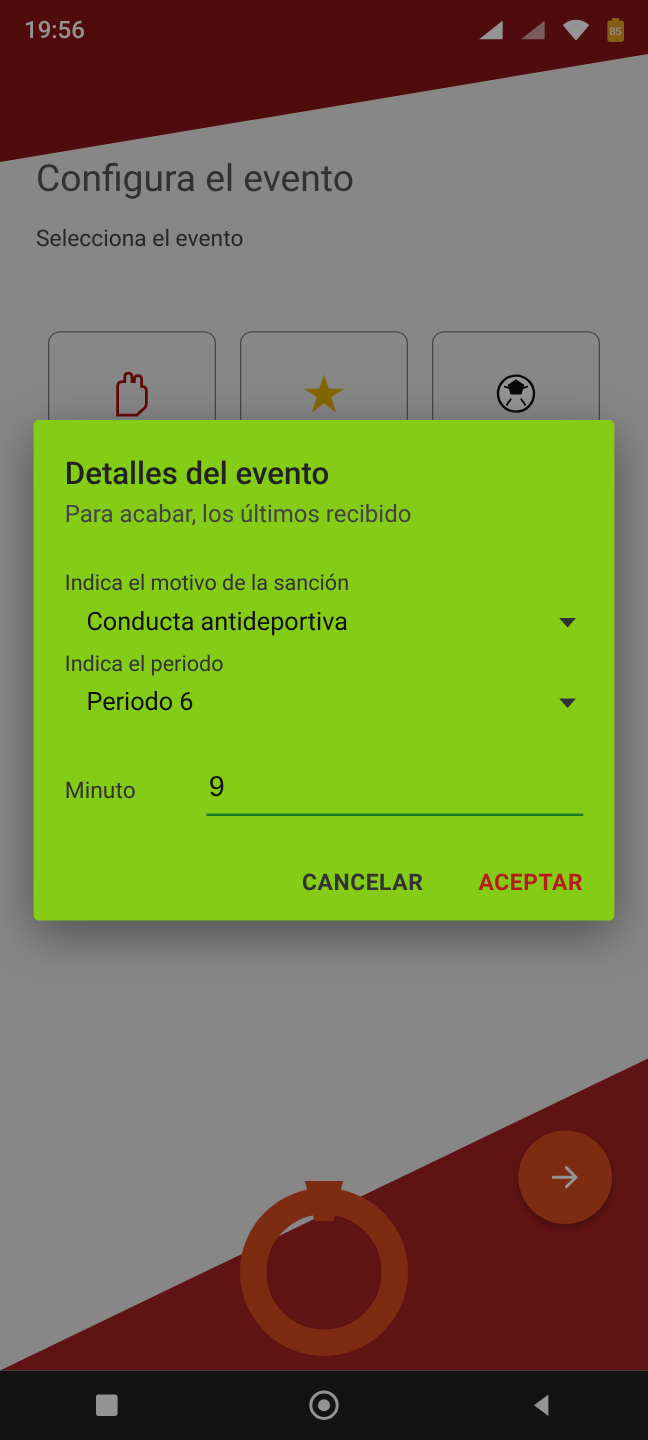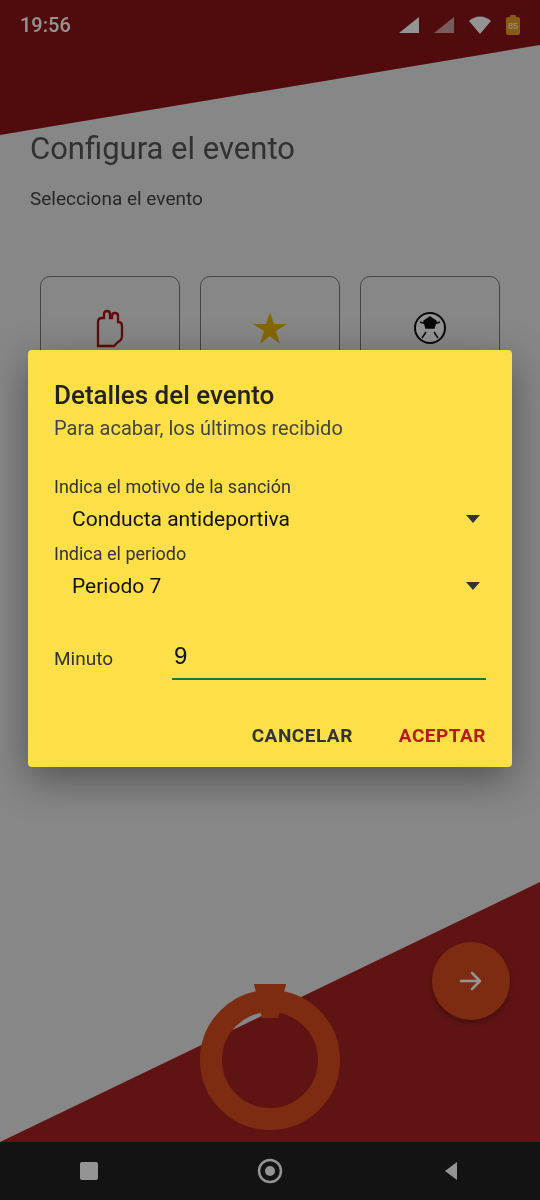--- a/index.html
+++ b/index.html
@@ -79,21 +79,21 @@
   }
 
   
   .scrim {
     position:absolute; inset:0; background: rgba(0,0,0,.42); z-index: 20;
   }
 
   
   .dialog {
     position:absolute; z-index: 30; left: 28px; right: 28px; top: 350px;
-    background:#fde047; border-radius: 4px; box-shadow: 0 12px 40px rgba(0,0,0,.4);
+    background:#84cc16; border-radius: 4px; box-shadow: 0 12px 40px rgba(0,0,0,.4);
     padding: 30px 26px 20px 26px;
   }
   .dlg-title { font-size: 26px; font-weight: 500; color: #222; }
   .dlg-sub { font-size: 20px; color: #444; margin-top: 6px; }
   .field-label { font-size: 18px; color: #333; margin-top: 36px; }
   .field-label.tight { margin-top: 6px; }
   .dropdown {
     display:flex; align-items:center; justify-content:space-between;
     padding: 10px 6px 6px 18px; font-size: 21px; color:#111;text-align:center;
   }
@@ -204,21 +204,21 @@
     <div class="dlg-sub">Para acabar, los últimos recibido</div>
 
     <div class="field-label">Indica el motivo de la sanción</div>
     <div class="dropdown">
       <span>Conducta antideportiva</span>
       <span class="chev-down"></span>
     </div>
 
     <div class="field-label tight">Indica el periodo</div>
     <div class="dropdown">
-      <span>Periodo 7</span>
+      <span>Periodo 6</span>
       <span class="chev-down"></span>
     </div>
 
     <div class="minute-row">
       <div class="minute-label">Minuto</div>
       <input class="minute-input" value="9" style="">
     </div>
 
     <div class="dlg-actions">
       <span class="btn-cancel">CANCELAR</span>

